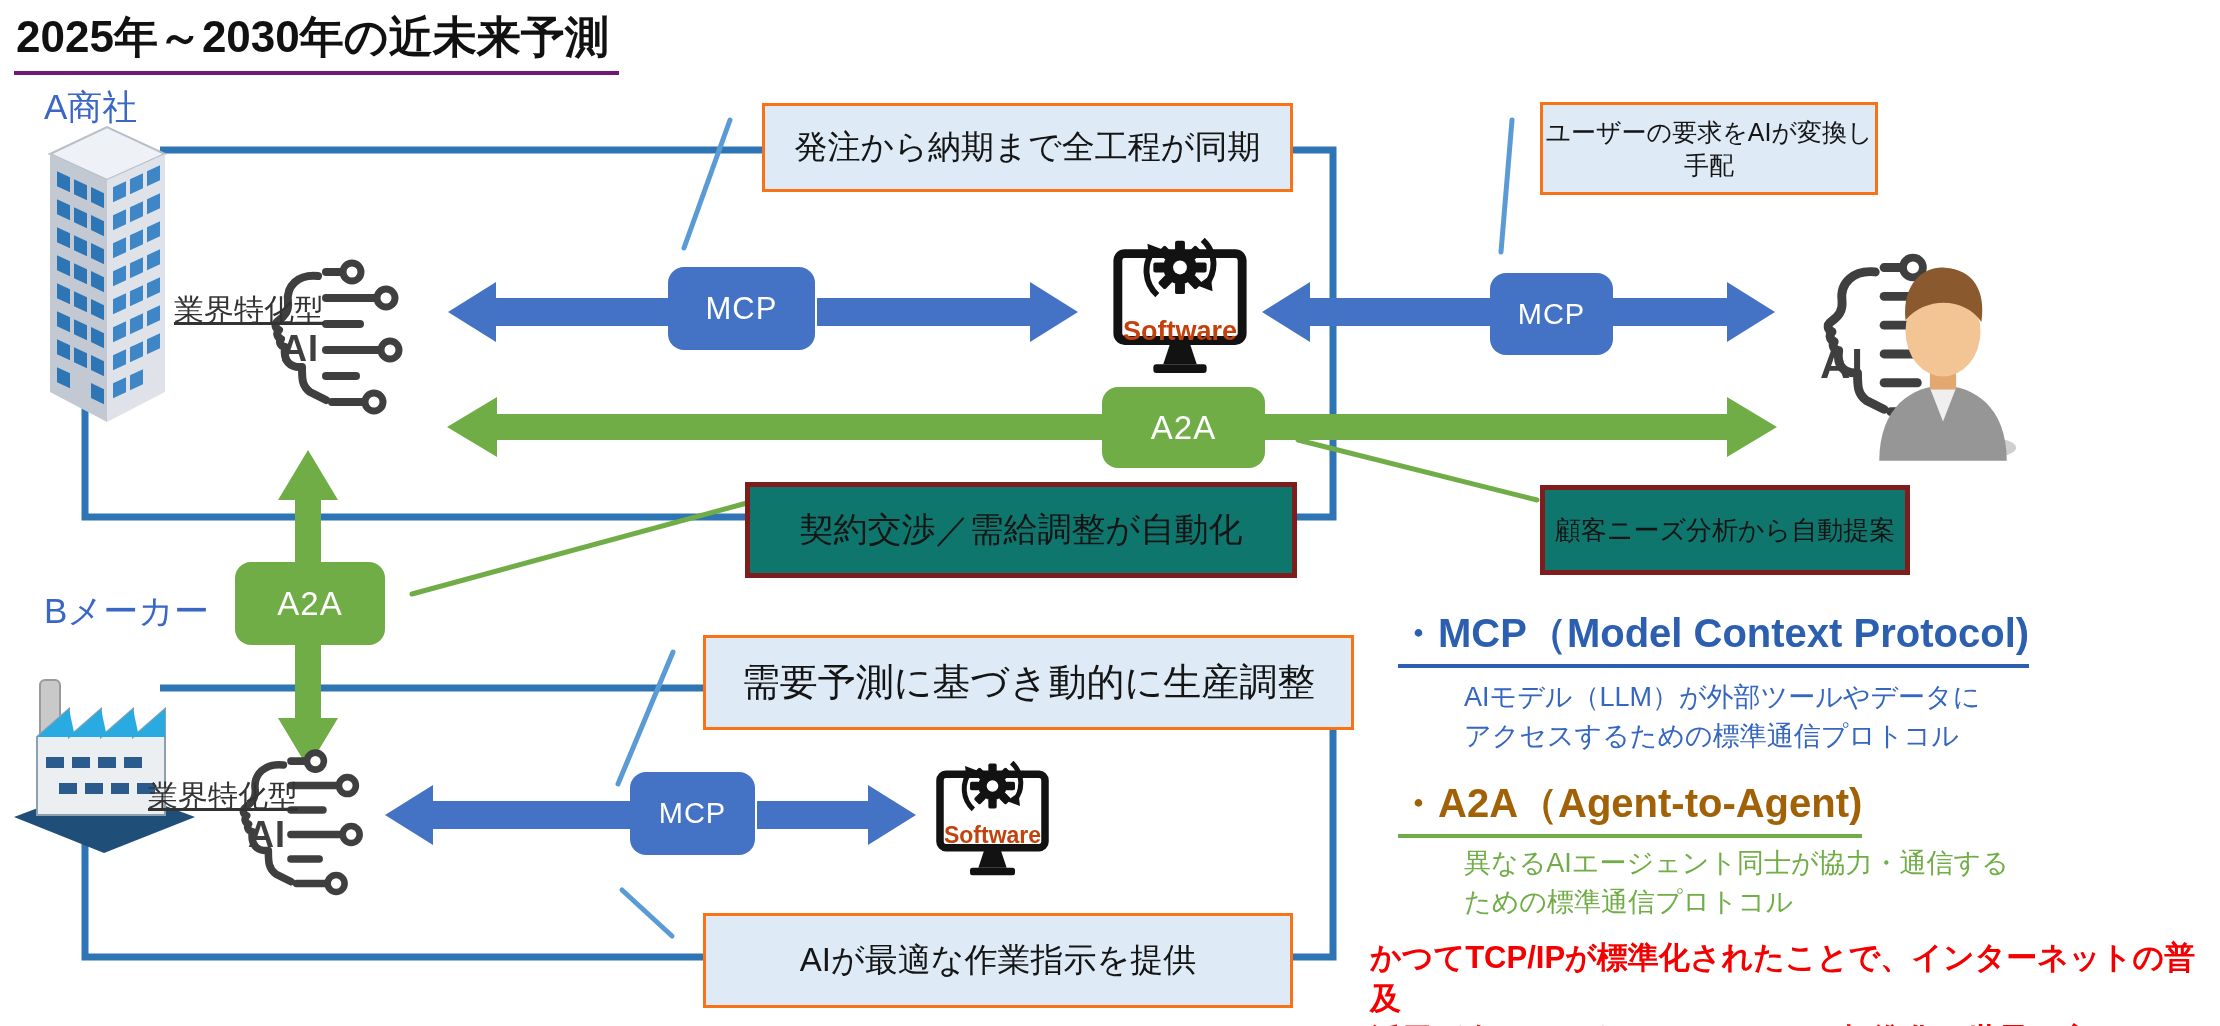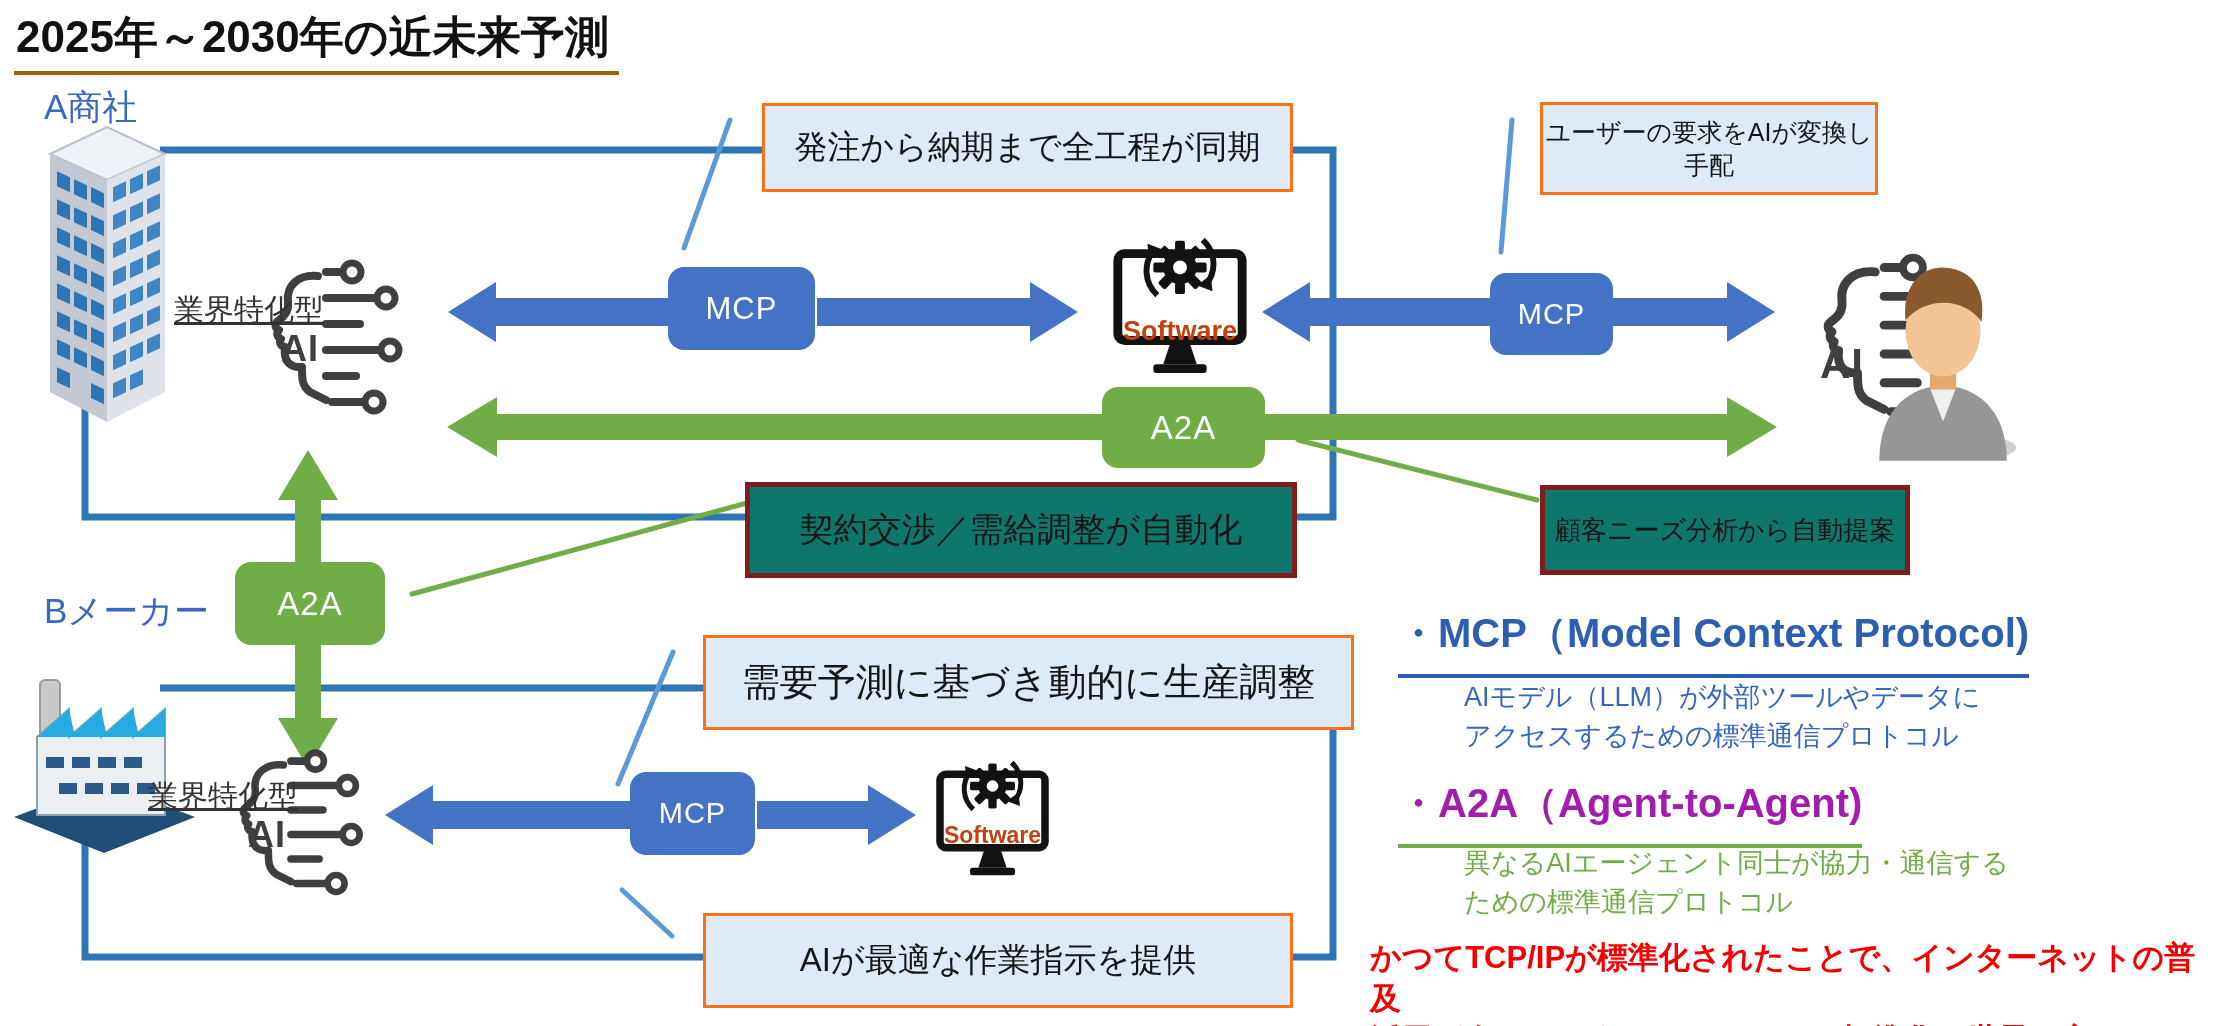--- a/index.html
+++ b/index.html
@@ -1,36 +1,36 @@
 <!DOCTYPE html>
 <html><head>
 <meta charset="utf-8">
 <style>
   html,body{margin:0;padding:0;background:#fff;}
   body{font-family:"Liberation Sans","DejaVu Sans",sans-serif;}
   .stage{position:relative;width:2220px;height:1026px;background:#fff;overflow:hidden;}
   .abs{position:absolute;}
   .wires{position:absolute;left:0;top:0;}
   .title{left:14px;top:8px;font-size:44px;font-weight:bold;color:#111;
-         border-bottom:4px solid #a16207;padding:0 10px 4px 2px;display:inline-block;}
+         border-bottom:4px solid #701a75;padding:0 10px 4px 2px;display:inline-block;}
   .entity-label{font-size:35px;color:#3A66C4;font-weight:500;}
   .small-label{font-size:30px;color:#333;text-decoration:underline;}
   .ai-mini{font-size:36px;font-weight:bold;color:#3f3f3f;letter-spacing:1px;}
   .ibox,.gbox{display:flex;align-items:center;justify-content:center;text-align:center;
       color:#151515;box-sizing:border-box;}
   .ibox{background:#DEEBF7;border:3px solid #f97316;}
   .gbox{background:#0f766e;border:5px solid #7f1d1d;}
   .chip{display:flex;align-items:center;justify-content:center;color:#fff;
       border-radius:16px;letter-spacing:1px;box-sizing:border-box;}
   .chip.blue{background:#4472C4;}
   .chip.green{background:#70AD47;}
   .sw-label{font-weight:bold;color:#c2410c;text-align:center;}
-  .legend-h{font-weight:bold;display:inline-block;padding-bottom:13px;}
+  .legend-h{font-weight:bold;display:inline-block;padding-bottom:3px;}
   .legend-h.blue{color:#2D5FB0;border-bottom:4px solid #2D5FB0;font-size:40px;}
-  .legend-h.green{color:#a21caf;border-bottom:4px solid #70AD47;font-size:40px;}
+  .legend-h.green{color:#a16207;border-bottom:4px solid #70AD47;font-size:40px;}
   .legend-body{font-size:27px;line-height:1.45;white-space:pre-line;}
   .legend-body.blue{color:#3566C0;}
   .legend-body.green{color:#70AD47;}
   .note-red{font-size:31px;line-height:1.32;font-weight:bold;color:#F50000;white-space:pre-line;}
 </style>
 </head>
 <body>
 
 <div class="stage">
 

